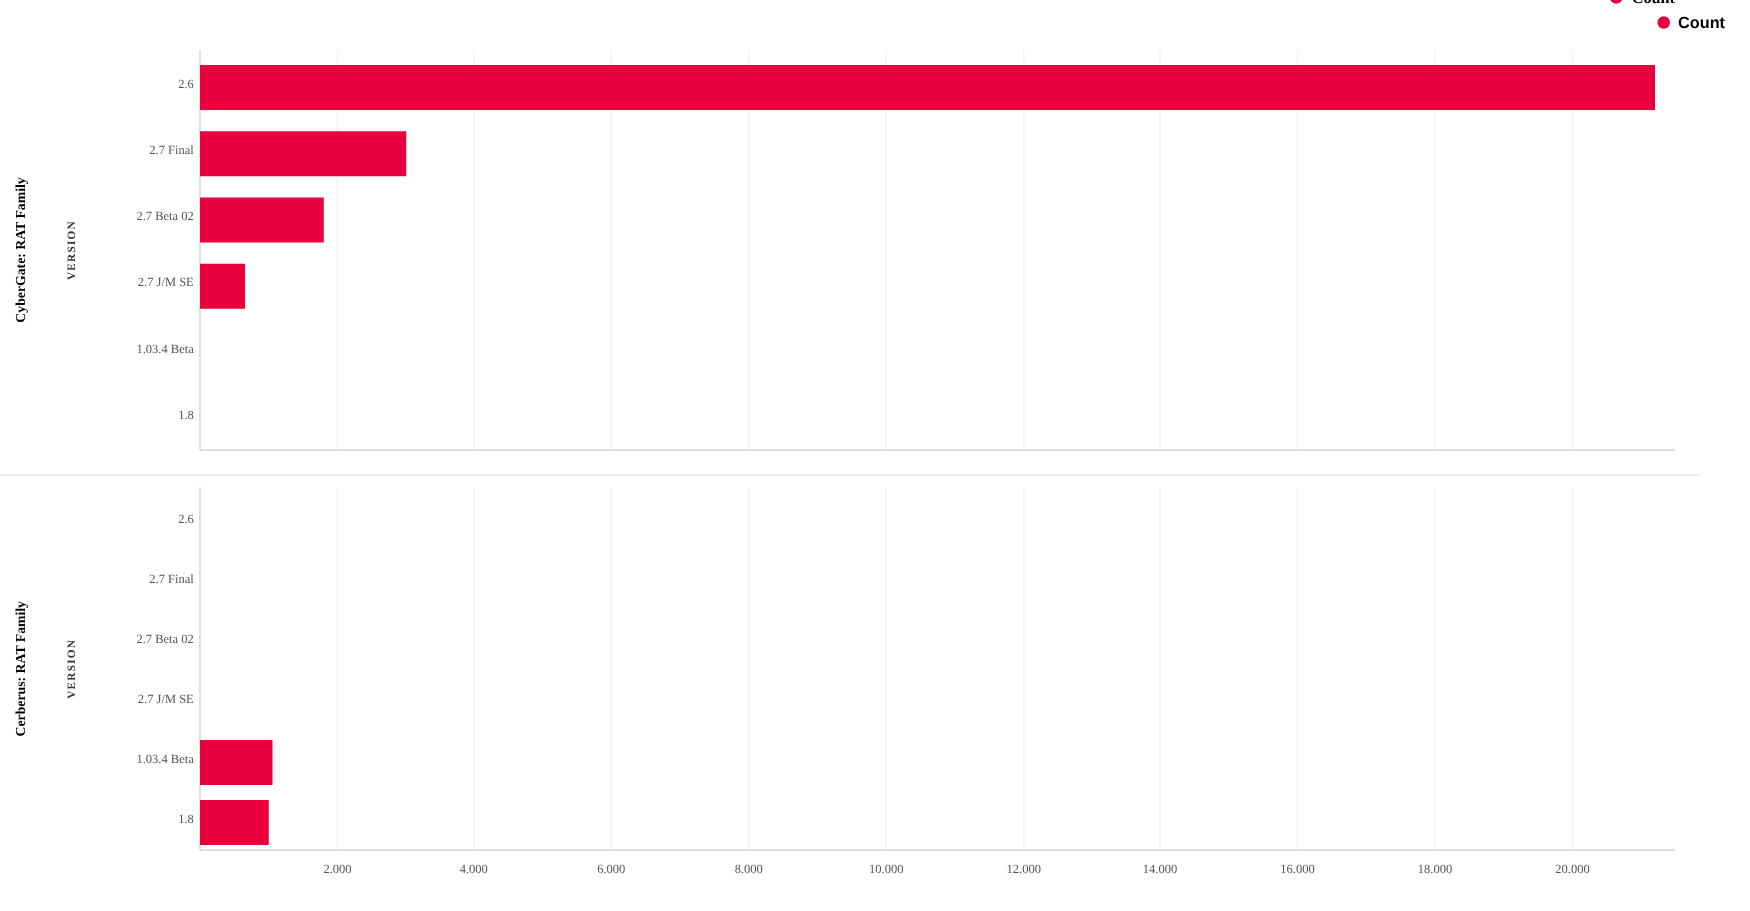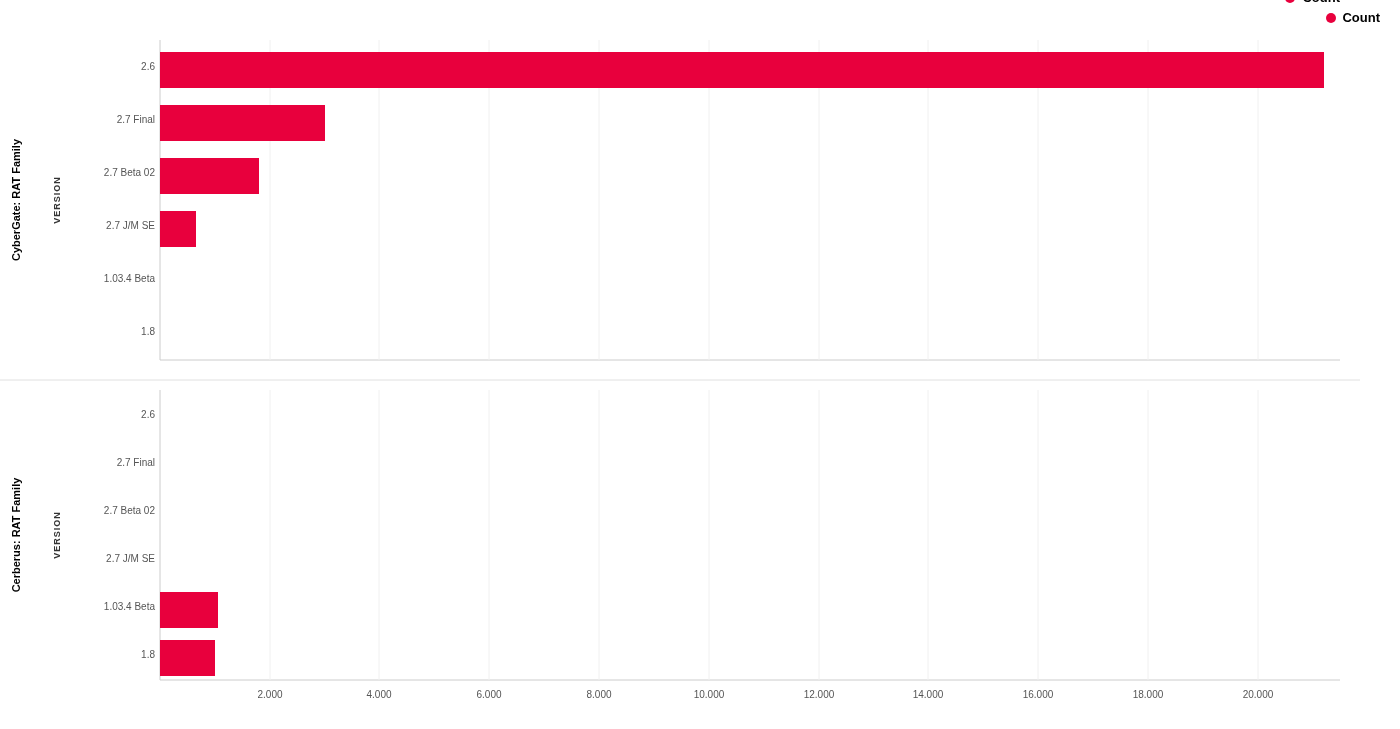--- a/index.html
+++ b/index.html
@@ -37,21 +37,21 @@
 </head>
 <body>
 
 <div class="chart-container">
 
   <div class="legend">
     <div class="legend-dot"></div>
     <span>Count</span>
   </div>
 
-  <div style="position:relative; height: calc(100% - 10px); padding-top: 30px;">
+  <div style="position:relative; height: calc(100% - 10px); padding-top: 30px; font-family: Liberation Serif, serif;">
 
     <svg width="1360" height="660" style="position:absolute; top:30px; left:0;">
 
       <rect x="160" y="0" width="1180" height="320" fill="white"></rect>
 
       <line x1="160" y1="0" x2="160" y2="320" stroke="#ccc" stroke-width="1"></line>
       <line x1="160" y1="320" x2="1340" y2="320" stroke="#ccc" stroke-width="1"></line>
 
       <line x1="270" y1="0" x2="270" y2="320" stroke="#f0f0f0" stroke-width="1"></line>
       <line x1="379" y1="0" x2="379" y2="320" stroke="#f0f0f0" stroke-width="1"></line>

